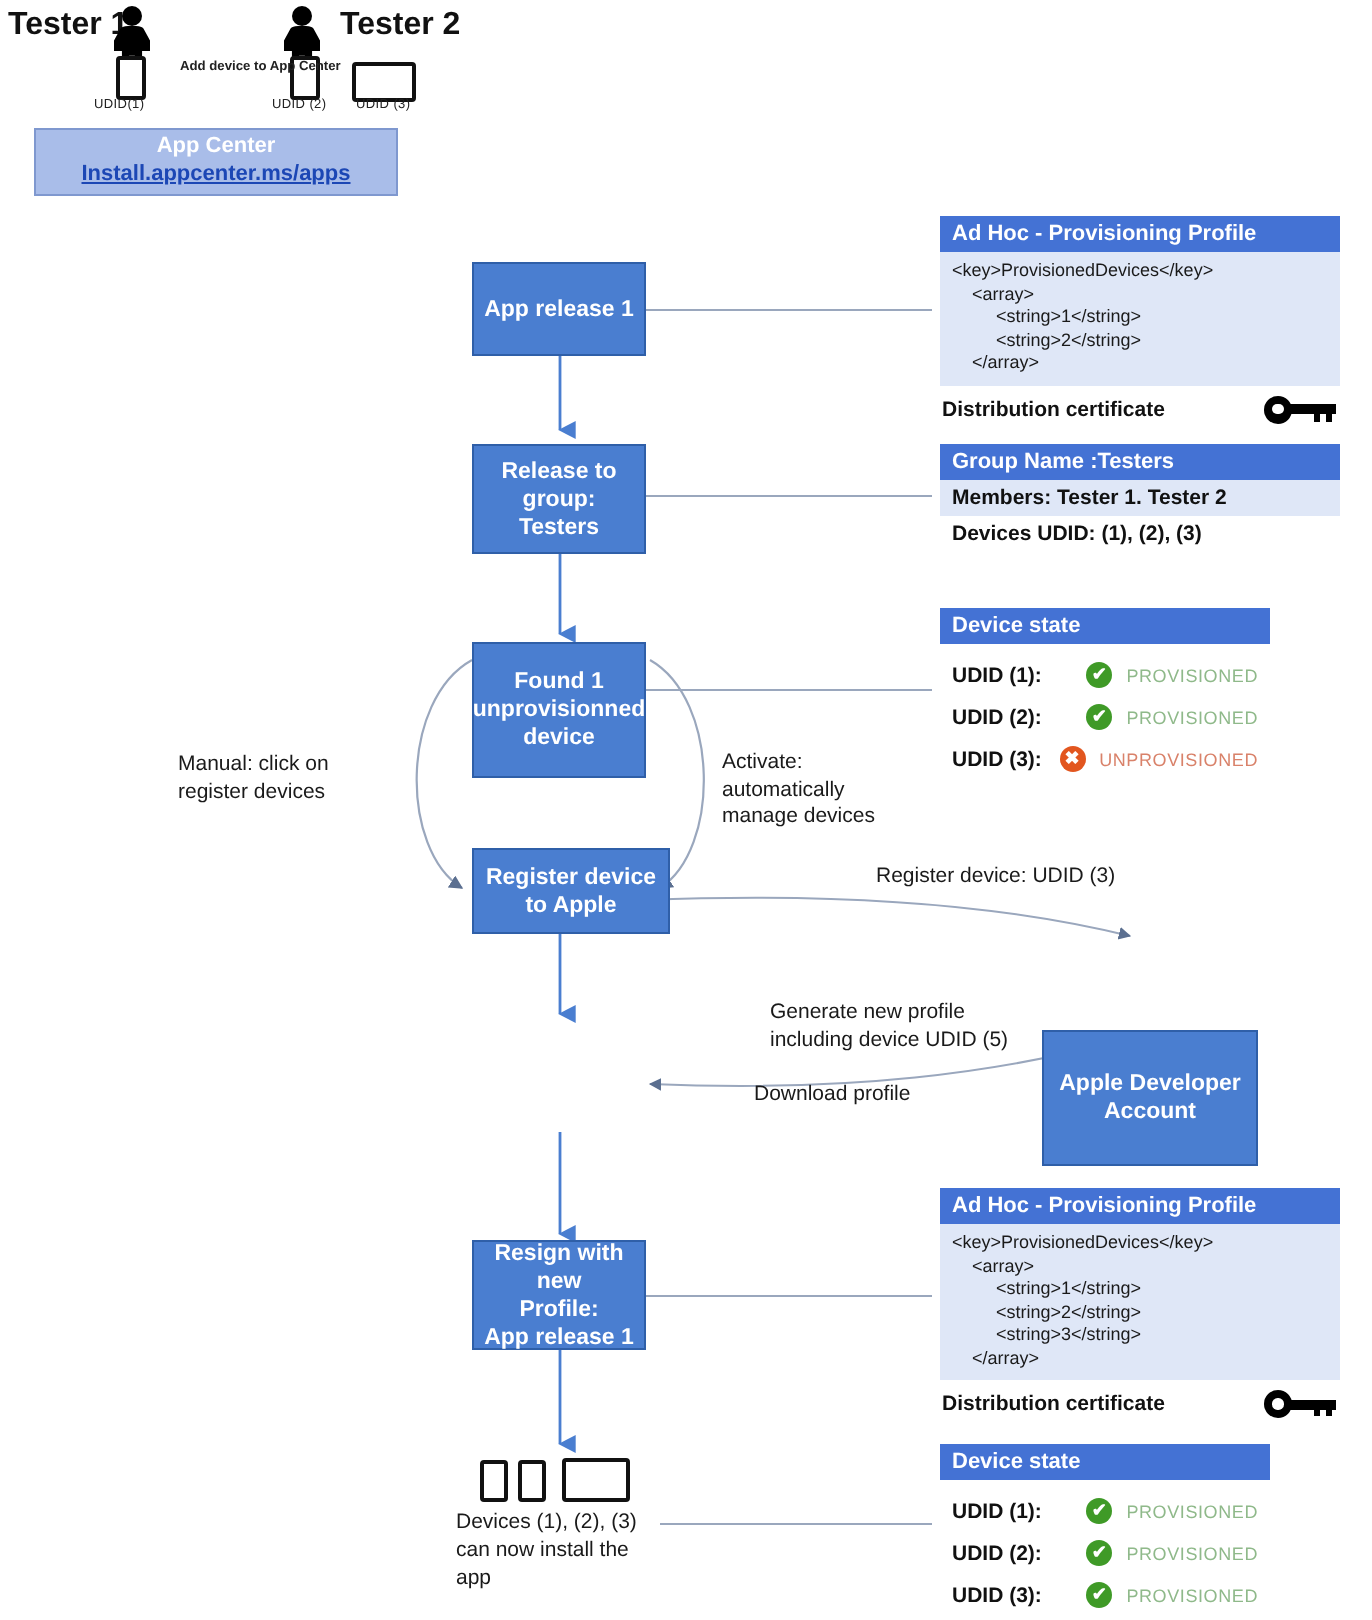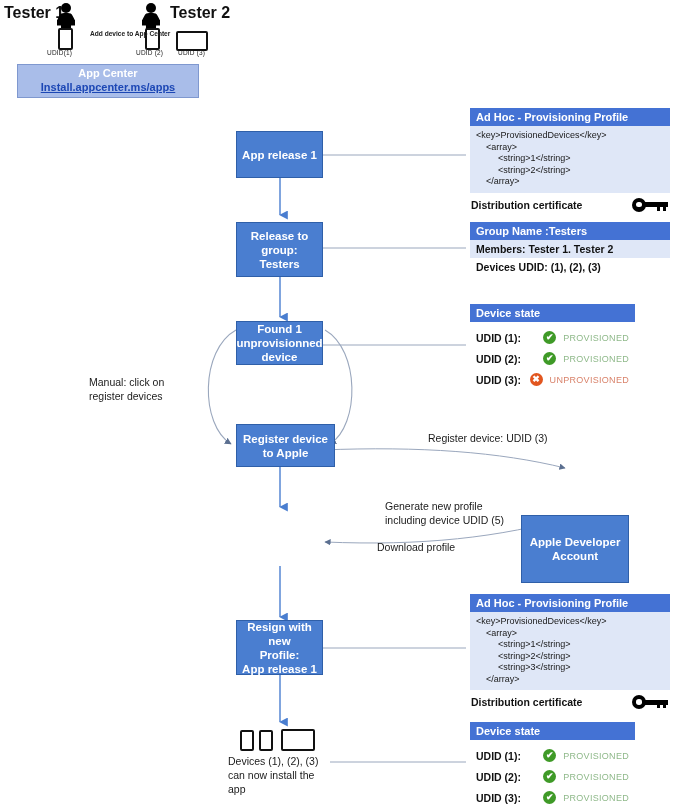--- a/index.html
+++ b/index.html
@@ -338,38 +338,41 @@
     <span class="title">App Center</span>
     <span class="link">Install.appcenter.ms/apps</span>
   </div>
 
   <div class="proc" style="left:236px; top:131px; width:87px; height:47px;">App release 1</div>
 
   <div class="proc" style="left:236px; top:222px; width:87px; height:55px; white-space:pre-line;">Release to
 group:
 Testers</div>
 
-  <div class="proc" style="left:236px; top:321px; width:87px; height:44px; white-space:pre-line;">Found 1
+  <div class="proc" style="left:236px; top:321px; width:87px; height:68px; white-space:pre-line;">Found 1
 unprovisionned
 device</div>
 
   <div class="proc" style="left:236px; top:424px; width:99px; height:43px; white-space:pre-line;">Register device
 to Apple</div>
 
 
   <div class="proc" style="left:236px; top:620px; width:87px; height:55px; white-space:pre-line;">Resign with new
 Profile:
 App release 1</div>
 
   <div class="proc" style="left:521px; top:467px; width:108px; height:68px; white-space:pre-line;margin-top:48px;">Apple Developer
 Account</div>
 
   <div class="anno" style="left:89px; top:376px;">Manual: click on
 register devices</div>
-  <div class="anno" style="left:428px; top:432px;">Register device: UDID (3)</div>
+  <div class="anno" style="left:361px; top:375px;">Activate:
+automatically
+manage devices</div>
+  <div class="anno" style="left:438px; top:432px;">Register device: UDID (3)</div>
   <div class="anno" style="left:385px; top:500px;">Generate new profile
 including device UDID (5)</div>
   <div class="anno" style="left:339px; top:541px;padding-left:38px;">Download profile</div>
 
   <div class="panel" style="left:470px; top:108px; width:200px;">
     <div class="panel-head">Ad Hoc - Provisioning Profile</div>
     <div class="panel-body">
       <div>&lt;key&gt;ProvisionedDevices&lt;/key&gt;</div>
       <div class="ind1">&lt;array&gt;</div>
       <div class="ind2">&lt;string&gt;1&lt;/string&gt;</div>

